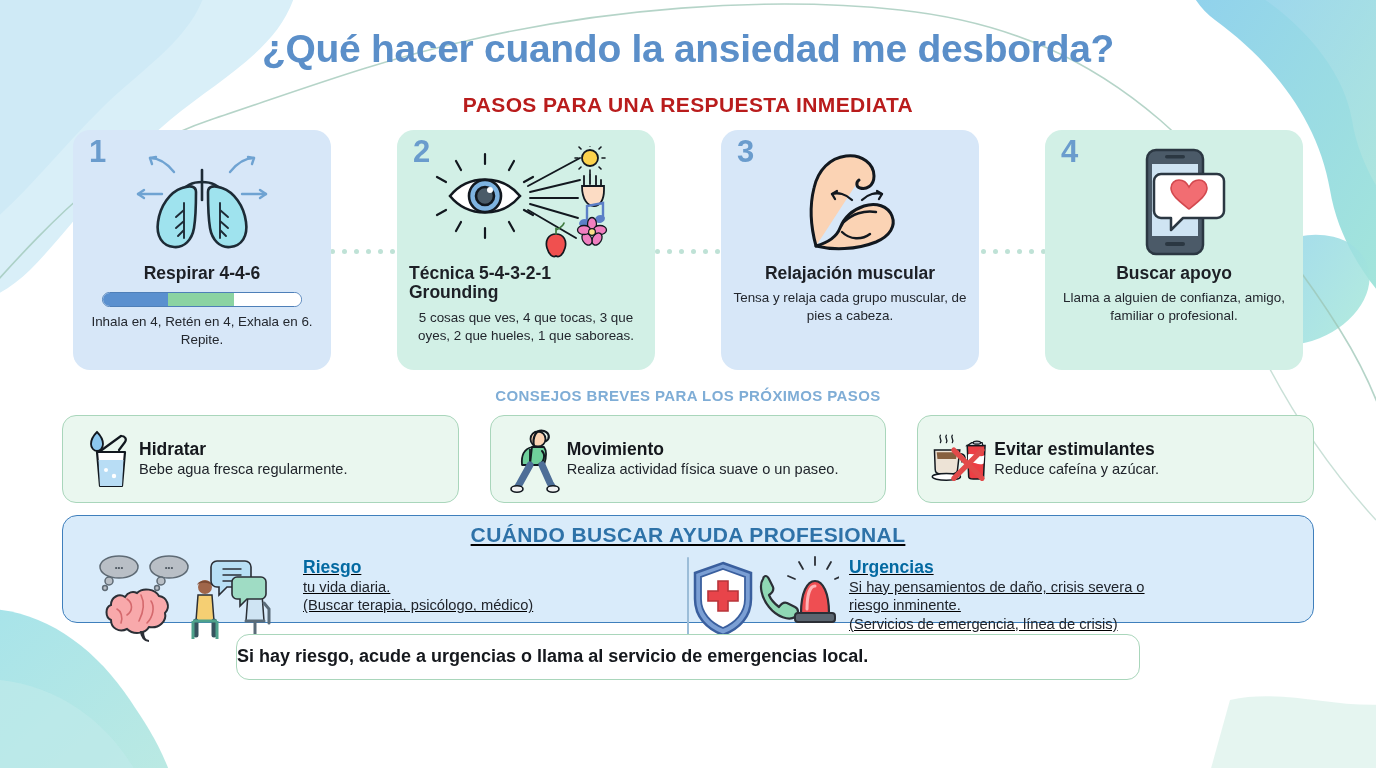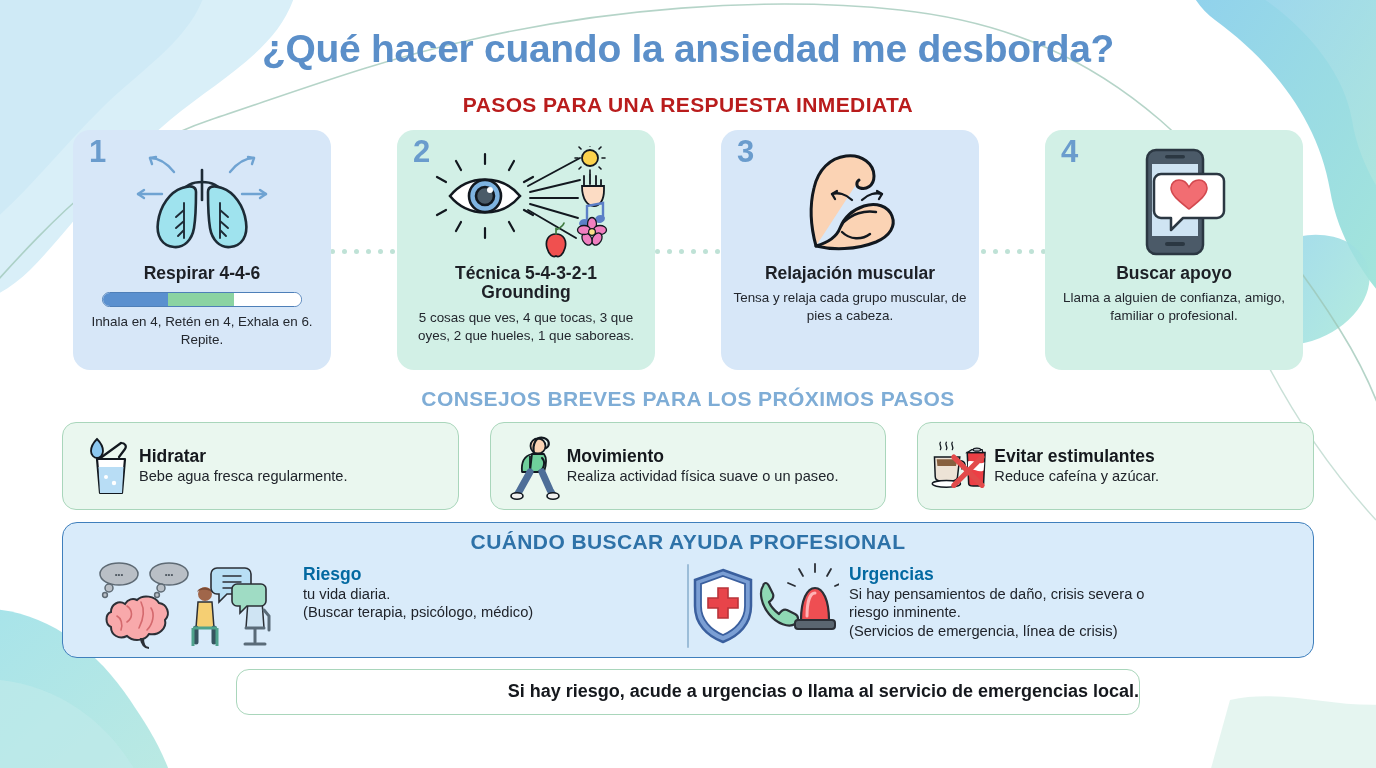--- a/index.html
+++ b/index.html
@@ -21,21 +21,21 @@
     letter-spacing: -0.3px;
     padding-top: 28px;
     line-height: 1.1;
   }
   .section-head {
     text-align: center;
     font-weight: 700;
     letter-spacing: 0.4px;
   }
   .sh-1 { font-size: 21px; color: #b91c1c; margin-top: 22px; }
-  .sh-2 { font-size: 21px; color: #7fadd6; margin-top: 17px; }
+  .sh-2 { font-size: 15px; color: #7fadd6; margin-top: 17px; }
   .sh-3 { font-size: 21px; color: #2e72a8; margin-bottom: 6px; }
 
   
   .steps {
     position: relative;
     display: flex;
     justify-content: center;
     gap: 66px;
     margin-top: 13px;
     padding: 0 66px;
@@ -57,21 +57,21 @@
     top: 4px; left: 16px;
     font-size: 31px;
     font-weight: 700;
     color: #6a9ccd;
   }
   .step-art { height: 112px; display: flex; align-items: center; justify-content: center; margin-top: 8px; }
   .step-title {
     font-size: 17.5px;
     font-weight: 700;
     color: #1d2026;
-    text-align: center;
+    text-align: left;
     line-height: 1.12;
     margin-top: 6px;
   }
   .step-desc {
     font-size: 13.4px;
     color: #23272e;
     text-align: center;
     line-height: 1.3;
     margin-top: 6px;
   }
@@ -113,44 +113,45 @@
     gap: 0;
   }
   .tip-art { width: 64px; flex: 0 0 64px; display: flex; align-items: center; justify-content: center; }
   .tip-txt { line-height: 1.22; }
   .tip-title { font-size: 17.5px; font-weight: 700; color: #15181d; }
   .tip-desc { font-size: 14.6px; color: #20242b; }
 
   
   .panel {
     margin: 12px 62px 0;
-    height: 136px;
+    height: 108px;
     border-radius: 15px;
     background: #d9ebfa;
     border: 1.6px solid #3f7fbc;
     padding: 7px 12px 8px;
+    text-decoration: underline;
   }
   .panel-body { display: flex; align-items: flex-start; height: 92px; }
   .panel-col { display: flex; align-items: flex-start; gap: 10px; padding-top: 2px; }
   .pc-left { width: 612px; padding-left: 18px; }
   .pc-right { width: 600px; }
   .panel-art { flex: 0 0 auto; display: flex; align-items: center; }
   .panel-txt { line-height: 1.26; padding-top: 1px; }
   .panel-title { font-size: 17.5px; font-weight: 700; color: #0369a1; }
   .panel-line { font-size: 14.7px; color: #20242b; }
   .vdiv { width: 2px; height: 84px; background: #9cbdd8; border-radius: 2px; margin-top: 4px; }
 
   
   .footer-wrap { display: flex; justify-content: center; margin-top: 11px; }
   .footer {
     width: 904px; height: 46px;
     border-radius: 13px;
     background: #ffffff;
     border: 1.7px solid #a9d6bb;
-    display: flex; align-items: center; justify-content: flex-end;
+    display: flex; align-items: center; justify-content: flex-start;
   }
   .footer-txt { font-size: 18px; font-weight: 700; color: #15181d; }
 </style>
 </head>
 <body>
 
 <svg id="bg-decor" viewBox="0 0 1376 768" aria-hidden="true">
   <defs>
     <linearGradient id="gTR" x1="0" y1="0" x2="1" y2="1">
       <stop offset="0%" stop-color="#8fd0ee"></stop>

